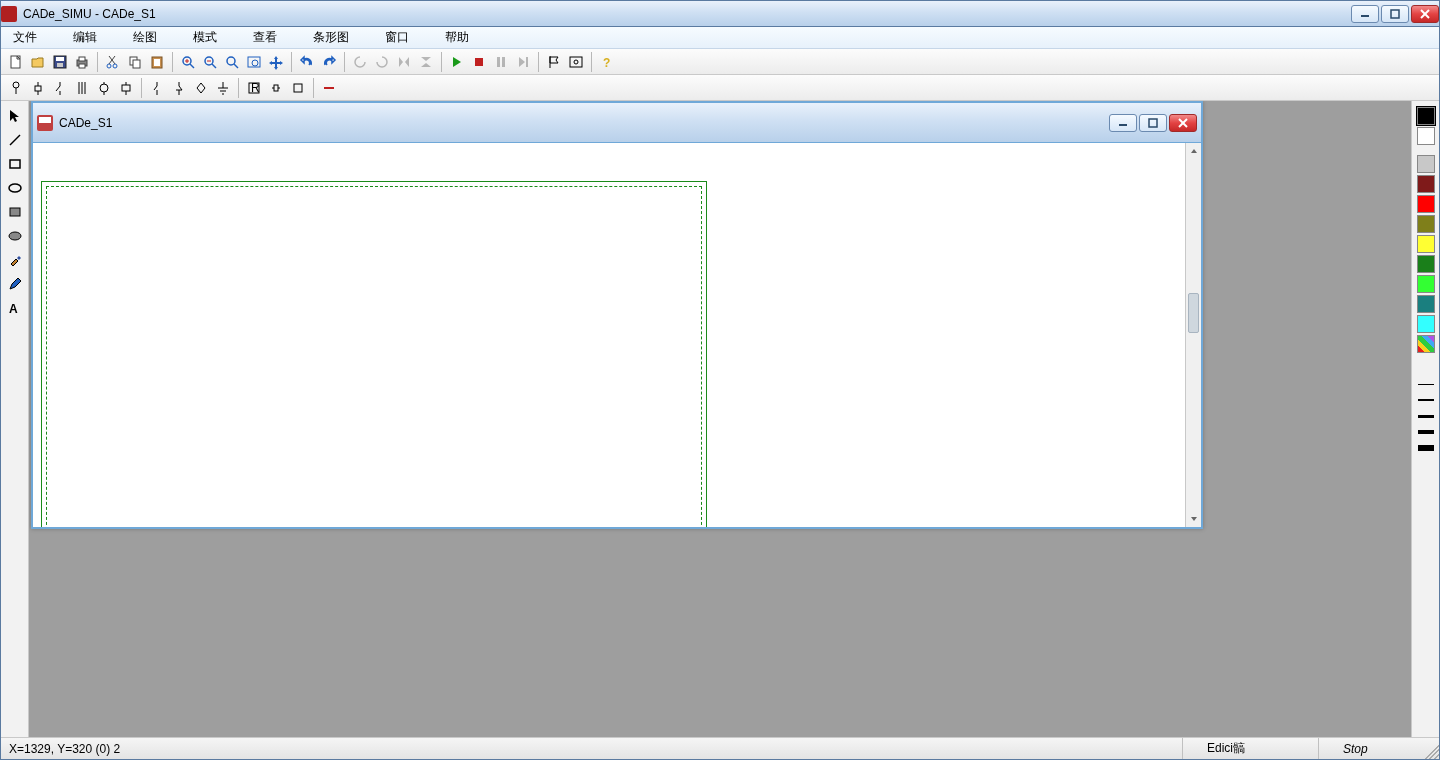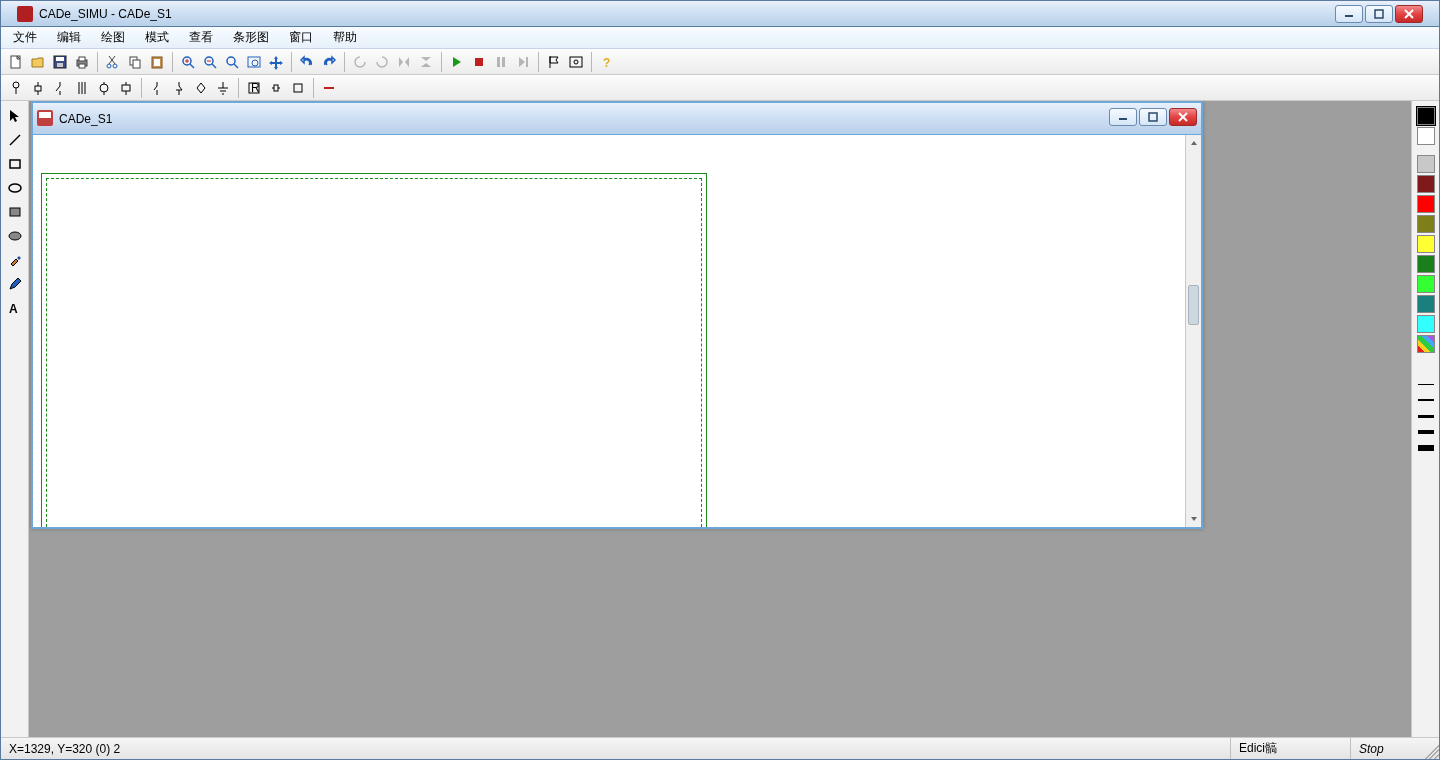--- a/index.html
+++ b/index.html
@@ -1,36 +1,36 @@
 <!DOCTYPE html>
 <html><head>
 <meta charset="utf-8">
 <style>
 * { margin: 0; padding: 0; box-sizing: border-box; font-family: "Microsoft YaHei", "SimSun", Tahoma, sans-serif; font-size: 12px; }
 html, body { width: 1440px; height: 760px; overflow: hidden; background: #fff; }
 
 
 .main-window { width: 1440px; height: 760px; border: 1px solid #5a7aa0; display: flex; flex-direction: column; background: #fff; }
 .titlebar {
-  height: 26px; display: flex; align-items: center; padding: 0 16px;
+  height: 26px; display: flex; align-items: center; padding: 0 0;
   background: linear-gradient(#e9f1fb, #cfe0f3 45%, #b8d0ea);
   border-bottom: 1px solid #5a7aa0;
 }
 .titlebar .app-icon { width: 16px; height: 16px; background: #b02020; border-radius: 2px; margin-right: 6px; }
 .titlebar .title { flex: 1; color: #000; }
 .win-btn {
   width: 28px; height: 18px; margin-left: 2px; border: 1px solid #6b8ab0;
   border-radius: 3px; display: flex; align-items: center; justify-content: center;
   background: linear-gradient(#f5faff,#d6e6f7); cursor: pointer;
 }
 .win-btn.close { background: linear-gradient(#f28a8a,#e34343,#c62828); border-color:#a02a2a; color:#fff; }
 .win-btn svg { display:block; }
 
 
-.menubar { height: 22px; display: flex; align-items: center; padding: 0 4px; gap: 4px;
+.menubar { height: 22px; display: flex; align-items: center; padding: 0 4px; gap: 20px;
   background: linear-gradient(#f6fbff,#e7f1fb); border-bottom:1px solid #c6d6e8; }
 .menu-item { padding: 2px 8px; cursor: pointer; }
 
 
 .toolbar { height: 26px; display:flex; align-items:center; padding: 0 4px;
   background: linear-gradient(#fcfcfc,#ececec); border-bottom:1px solid #c9c9c9; }
 .tb-sep { width:1px; height:20px; background:#b8b8b8; margin:0 4px; }
 .tb-btn { width:22px; height:22px; display:flex; align-items:center; justify-content:center;
   border:1px solid transparent; border-radius:2px; cursor:pointer; }
 .tb-btn.disabled { opacity:0.35; cursor:default; }
@@ -49,21 +49,21 @@
 .line-swatch { width:18px; height:10px; display:flex; align-items:center; justify-content:center; cursor:pointer; margin-top:4px;}
 .line-swatch div { background:#000; width:16px; }
 
 
 .child-window {
   position:absolute; left:2px; top:0px; width:1172px; height:428px;
   border:2px solid #6fa8d8; background:#fff; display:flex; flex-direction:column;
   box-shadow:0 0 4px rgba(0,0,0,0.25);
 }
 .child-titlebar {
-  height:32px; display:flex; align-items:flex-end; padding:8px 4px;
+  height:40px; display:flex; align-items:center; padding:8px 4px;
   background:linear-gradient(#e9f1fb,#cfe0f3 45%,#b8d0ea); border-bottom:1px solid #6fa8d8;
 }
 .child-titlebar .app-icon { width:16px; height:16px; background:#c04040; border-radius:2px; margin-right:6px; position:relative;}
 .child-titlebar .app-icon::after{content:"";position:absolute;left:2px;top:2px;width:12px;height:6px;background:#fff;}
 .child-content { flex:1; position:relative; overflow:hidden; }
 .canvas-area {
   position:absolute; left:0; top:0; right:16px; bottom:0; background:#fff;
 }
 .dotgrid {
   position:absolute; left:0; top:0; width:680px; height:395px;
@@ -80,21 +80,21 @@
 }
 .vscroll { position:absolute; right:0; top:0; bottom:0; width:16px;
   background:#f0f0f0; border-left:1px solid #c8c8c8; }
 .vscroll .thumb { position:absolute; left:2px; right:2px; top:150px; height:40px;
   background:#cfd7de; border:1px solid #a8b4c0; border-radius:2px; }
 .vscroll .arrow { position:absolute; left:0; right:0; height:16px; display:flex;align-items:center;justify-content:center;}
 .vscroll .arrow.up{top:0;} .vscroll .arrow.down{bottom:0;}
 
 
 .statusbar { height:22px; display:flex; align-items:center;
-  background:linear-gradient(#f5f5f5,#e4e4e4); border-top:1px solid #c9c9c9; font-size:12px;}
+  background:linear-gradient(#f5f5f5,#e4e4e4); border-top:1px solid #c9c9c9; font-size:12px;gap:16px;}
 .status-cell { padding:0 8px; border-right:1px solid #c0c0c0; height:100%; display:flex; align-items:center;}
 .status-cell:first-child { flex:1; border-right:1px solid #c0c0c0; }
 .status-cell.end{border-right:none;font-style:italic;}
 .resize-grip{width:18px;height:18px;align-self:flex-end;background:
   linear-gradient(135deg,transparent 60%,#aaa 60%,#aaa 65%,transparent 65%,transparent 72%,#aaa 72%,#aaa 77%,transparent 77%,transparent 84%,#aaa 84%,#aaa 89%,transparent 89%);}
 
 .rainbow{background:linear-gradient(45deg,#e81e1e 0 20%,#f7d11e 20% 40%,#2ecc40 40% 60%,#3fa9f5 60% 80%,#b052e8 80% 100%);}
 </style>
 </head>
 <body>

